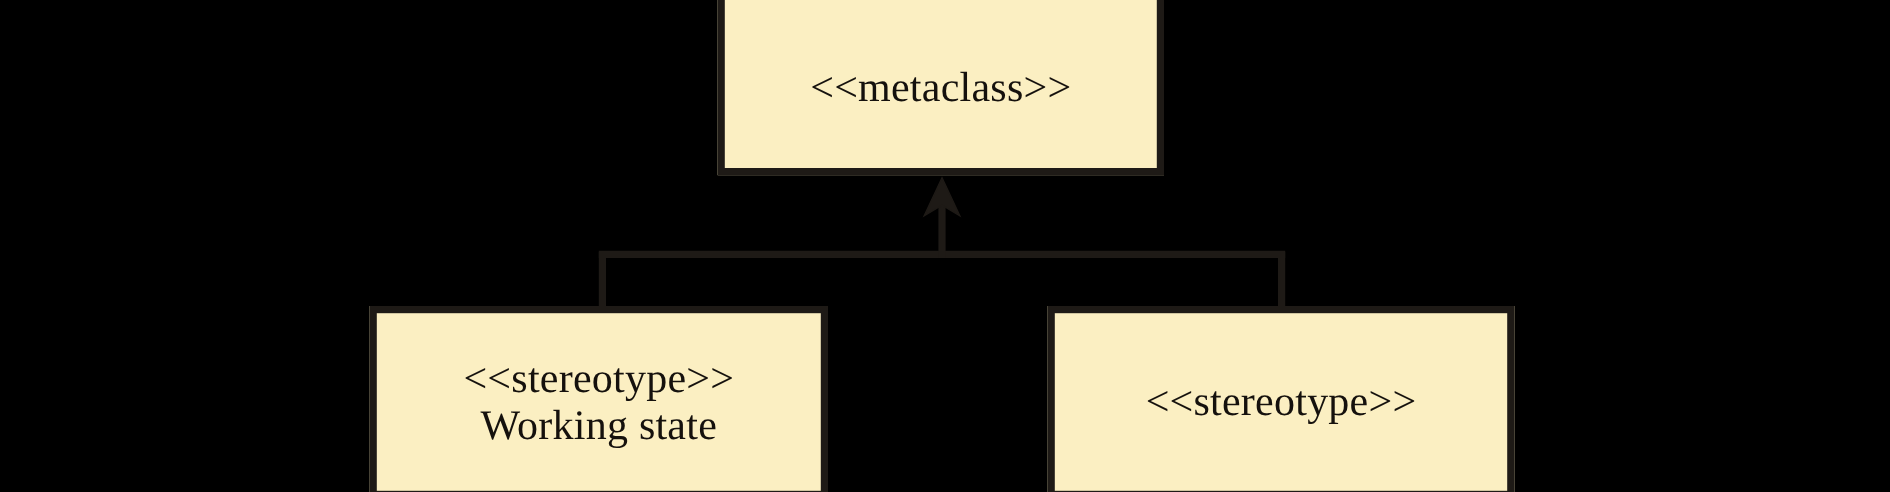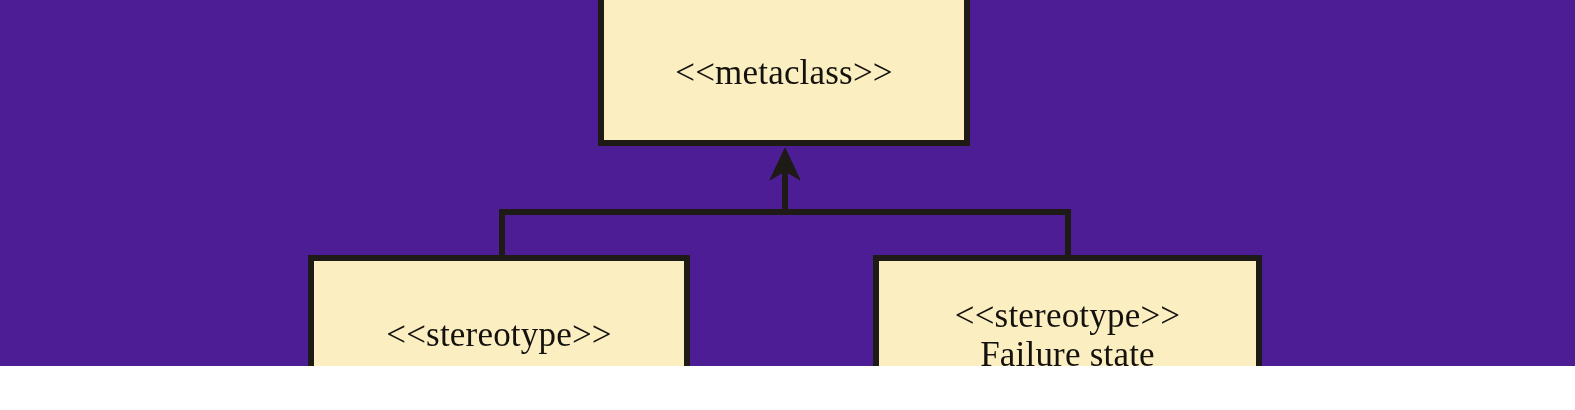--- a/index.html
+++ b/index.html
@@ -7,22 +7,22 @@
     margin: 0;
     padding: 0;
     background: #ffffff;
   }
   body {
     font-family: "Liberation Serif", "DejaVu Serif", serif;
   }
   #canvas {
     position: relative;
     width: 1575px;
-    height: 366px;
-    background: #4c1d95;
+    height: 410px;
+    background: #000000;
     overflow: hidden;
   }
 
   
   .uml-box {
     position: absolute;
     box-sizing: border-box;
     background: #FBEFC2;
     border: 6px solid #1E1A16;
     display: flex;
@@ -92,20 +92,20 @@
 
     <path d="M 785 148 L 800 180 L 785 171 L 770 180 Z" fill="#1E1A16" stroke="#1E1A16" stroke-width="1" stroke-linejoin="miter"></path>
   </svg>
 
   <div class="uml-box" id="box-metaclass">
     <span class="guillemet-line">&lt;&lt;metaclass&gt;&gt;</span>
   </div>
 
   <div class="uml-box" id="box-working">
     <span class="guillemet-line">&lt;&lt;stereotype&gt;&gt;</span>
+    <span class="name-line">Working state</span>
   </div>
 
   <div class="uml-box" id="box-failure">
     <span class="guillemet-line">&lt;&lt;stereotype&gt;&gt;</span>
-    <span class="name-line">Failure state</span>
   </div>
 
 </div>
 
 </body></html>

